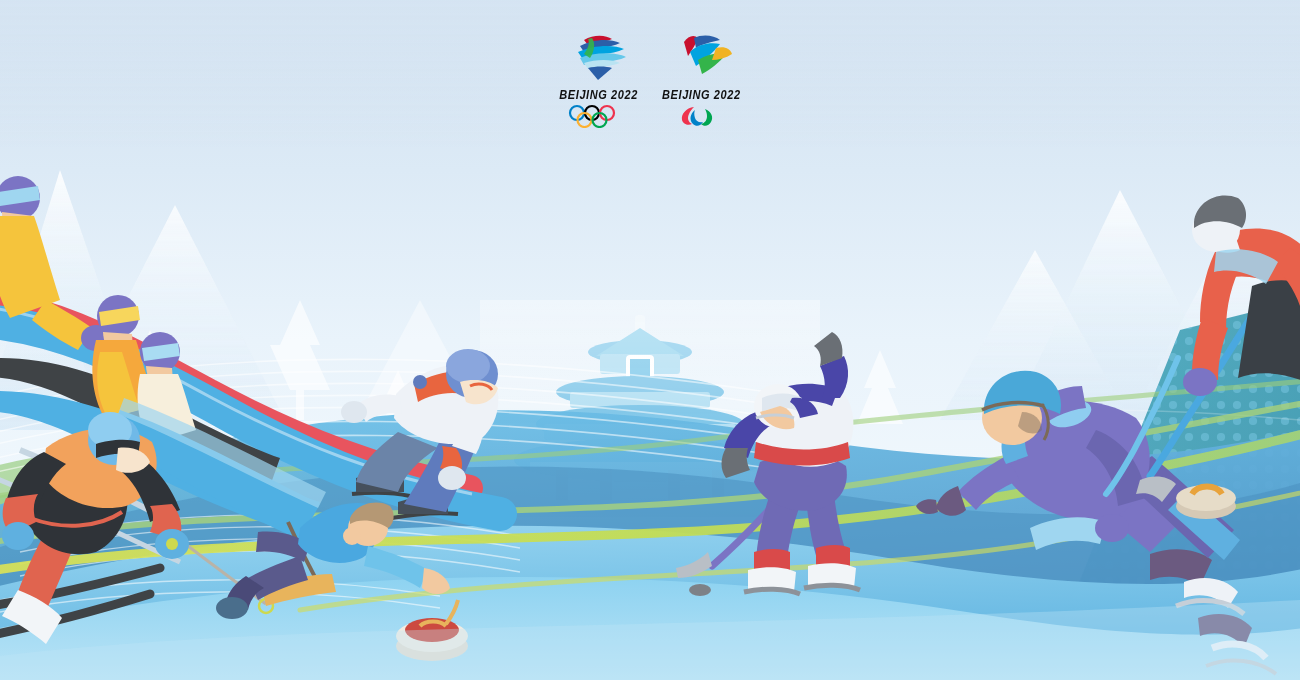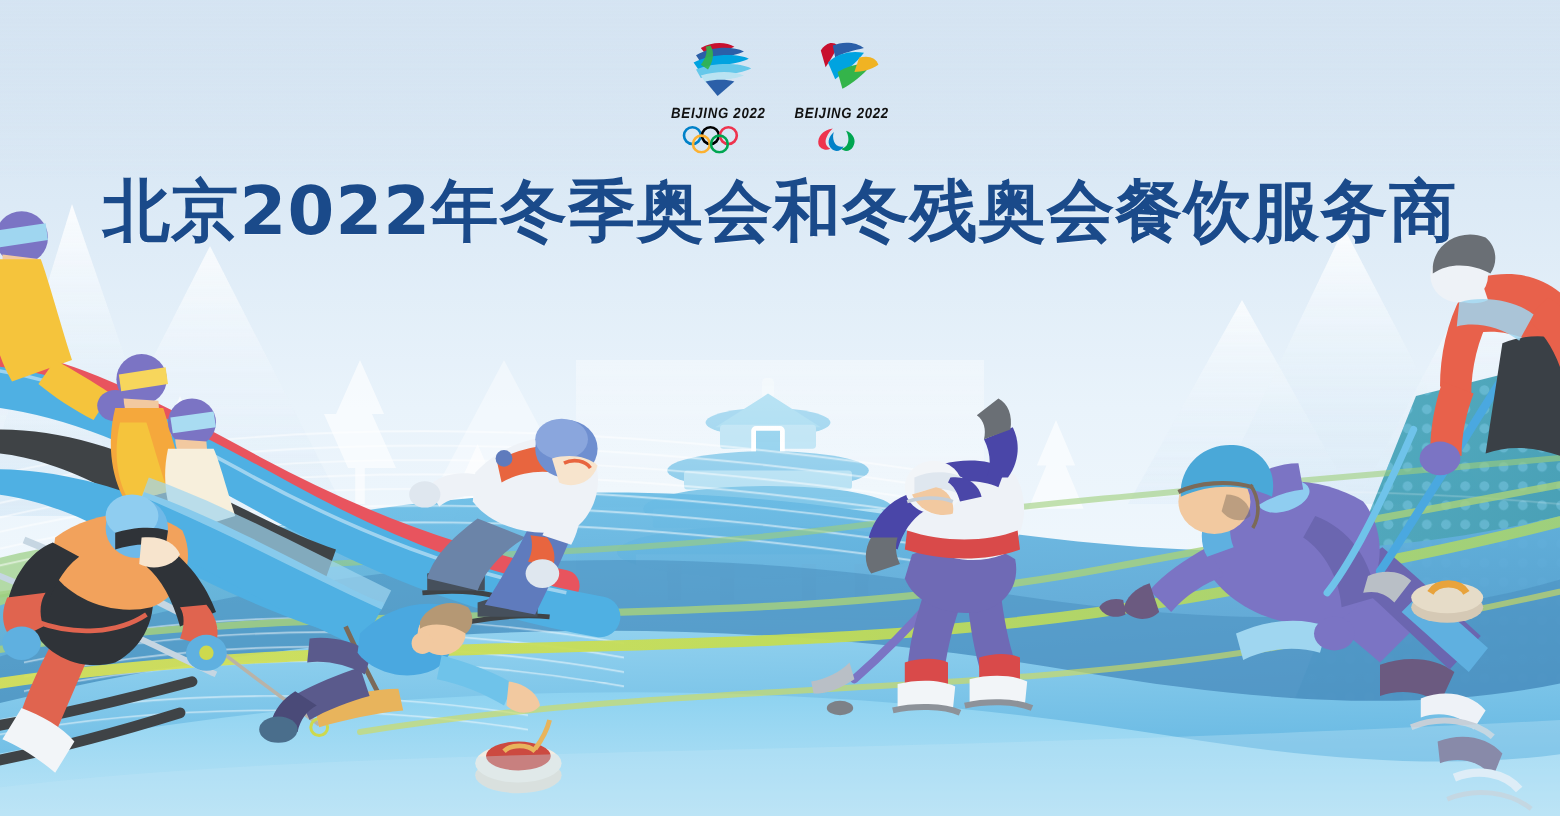--- a/index.html
+++ b/index.html
@@ -449,15 +449,14 @@
       </svg>
       <div class="logo-wordmark">BEIJING 2022</div>
       <svg class="logo-sub" width="74" height="24" viewBox="0 0 74 24" xmlns="http://www.w3.org/2000/svg">
         <path d="M30 3 C 22 4, 17 10, 18 16 C 19 20, 24 22, 28 20 C 24 18, 23 14, 25 10 C 26 7, 28 5, 30 3 Z" fill="#ee334e"></path>
         <path d="M31 6 C 26 10, 25 16, 29 20 C 32 23, 37 22, 39 18 C 35 19, 32 17, 31 14 C 30 11, 30 8, 31 6 Z" fill="#0081c8"></path>
         <path d="M41 5 C 47 7, 50 13, 47 18 C 45 22, 40 23, 37 20 C 41 19, 43 16, 43 12 C 43 9, 42 7, 41 5 Z" fill="#00a651"></path>
       </svg>
     </div>
   </div>
 
-  <div id="title">北京2022年冬季奥会和冬残奥会餐饮服务商</div>
 
 </div>
 
 </body></html>

